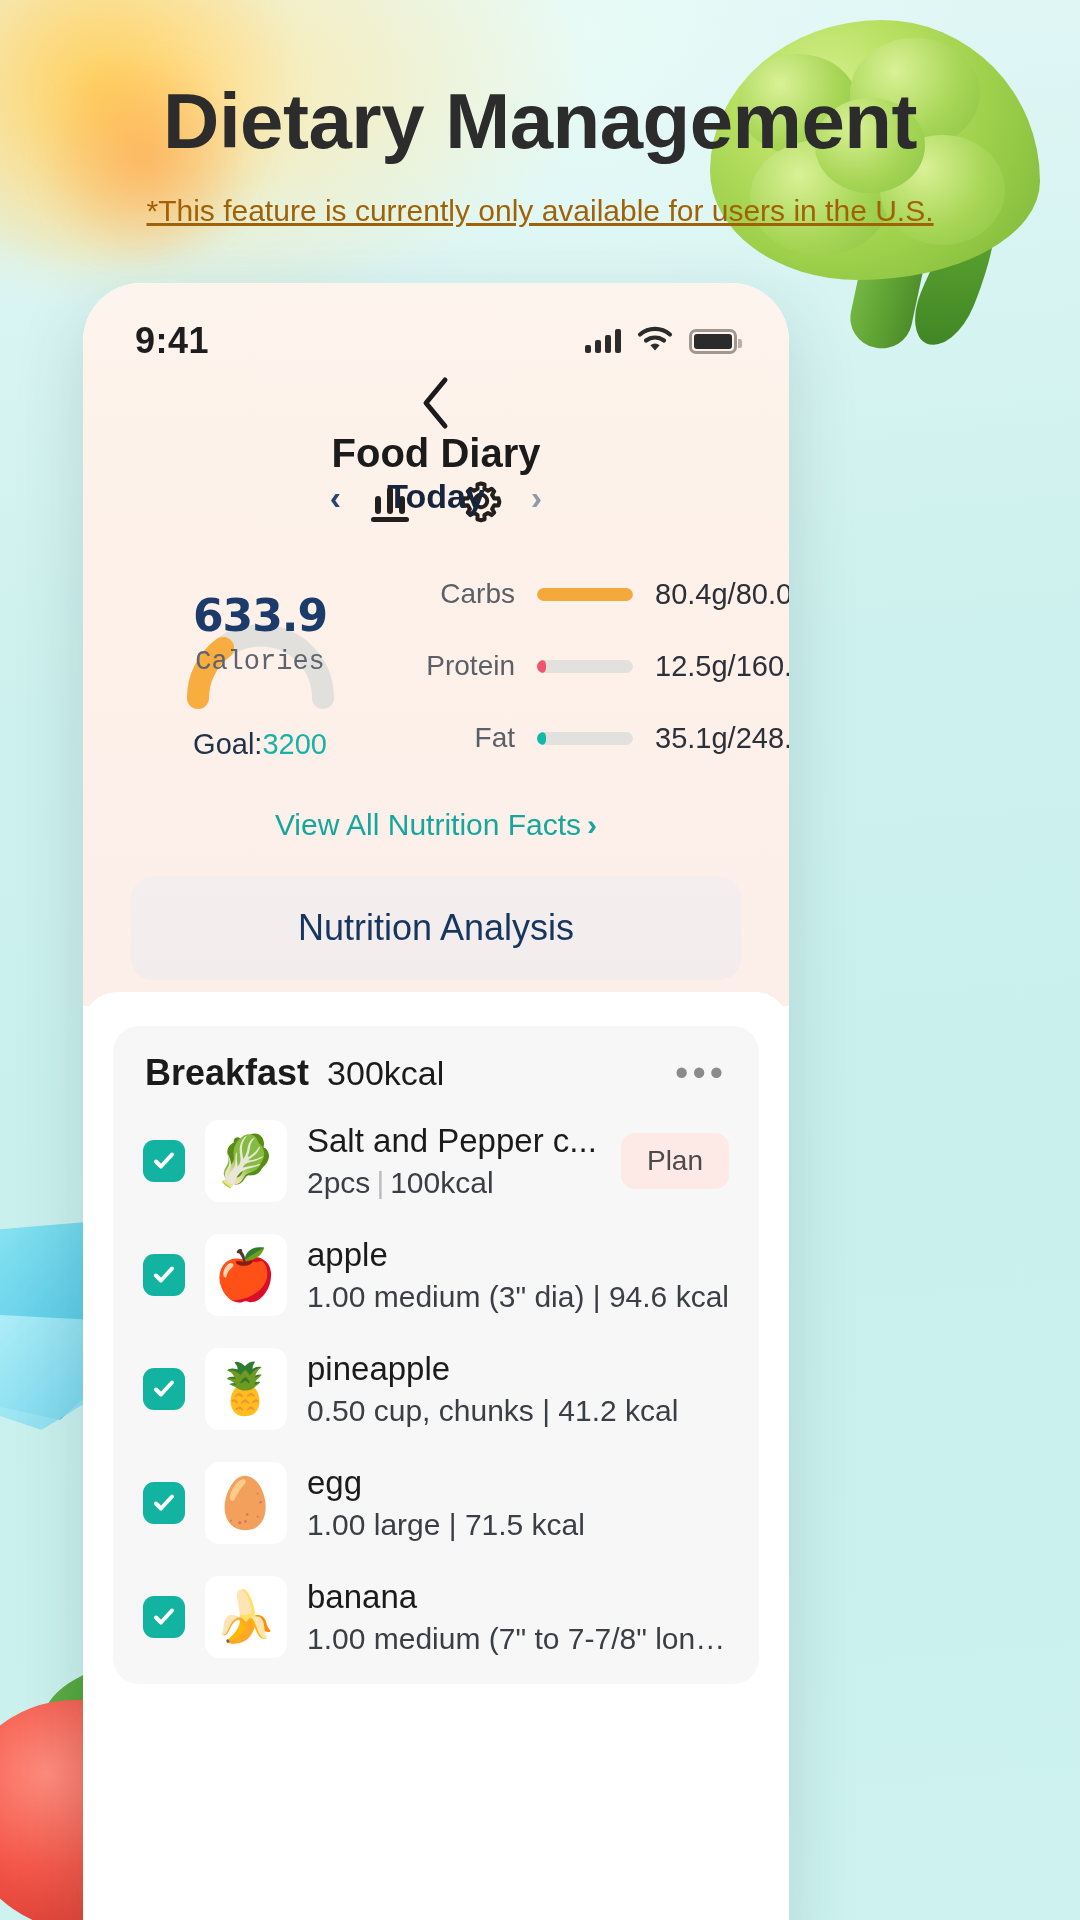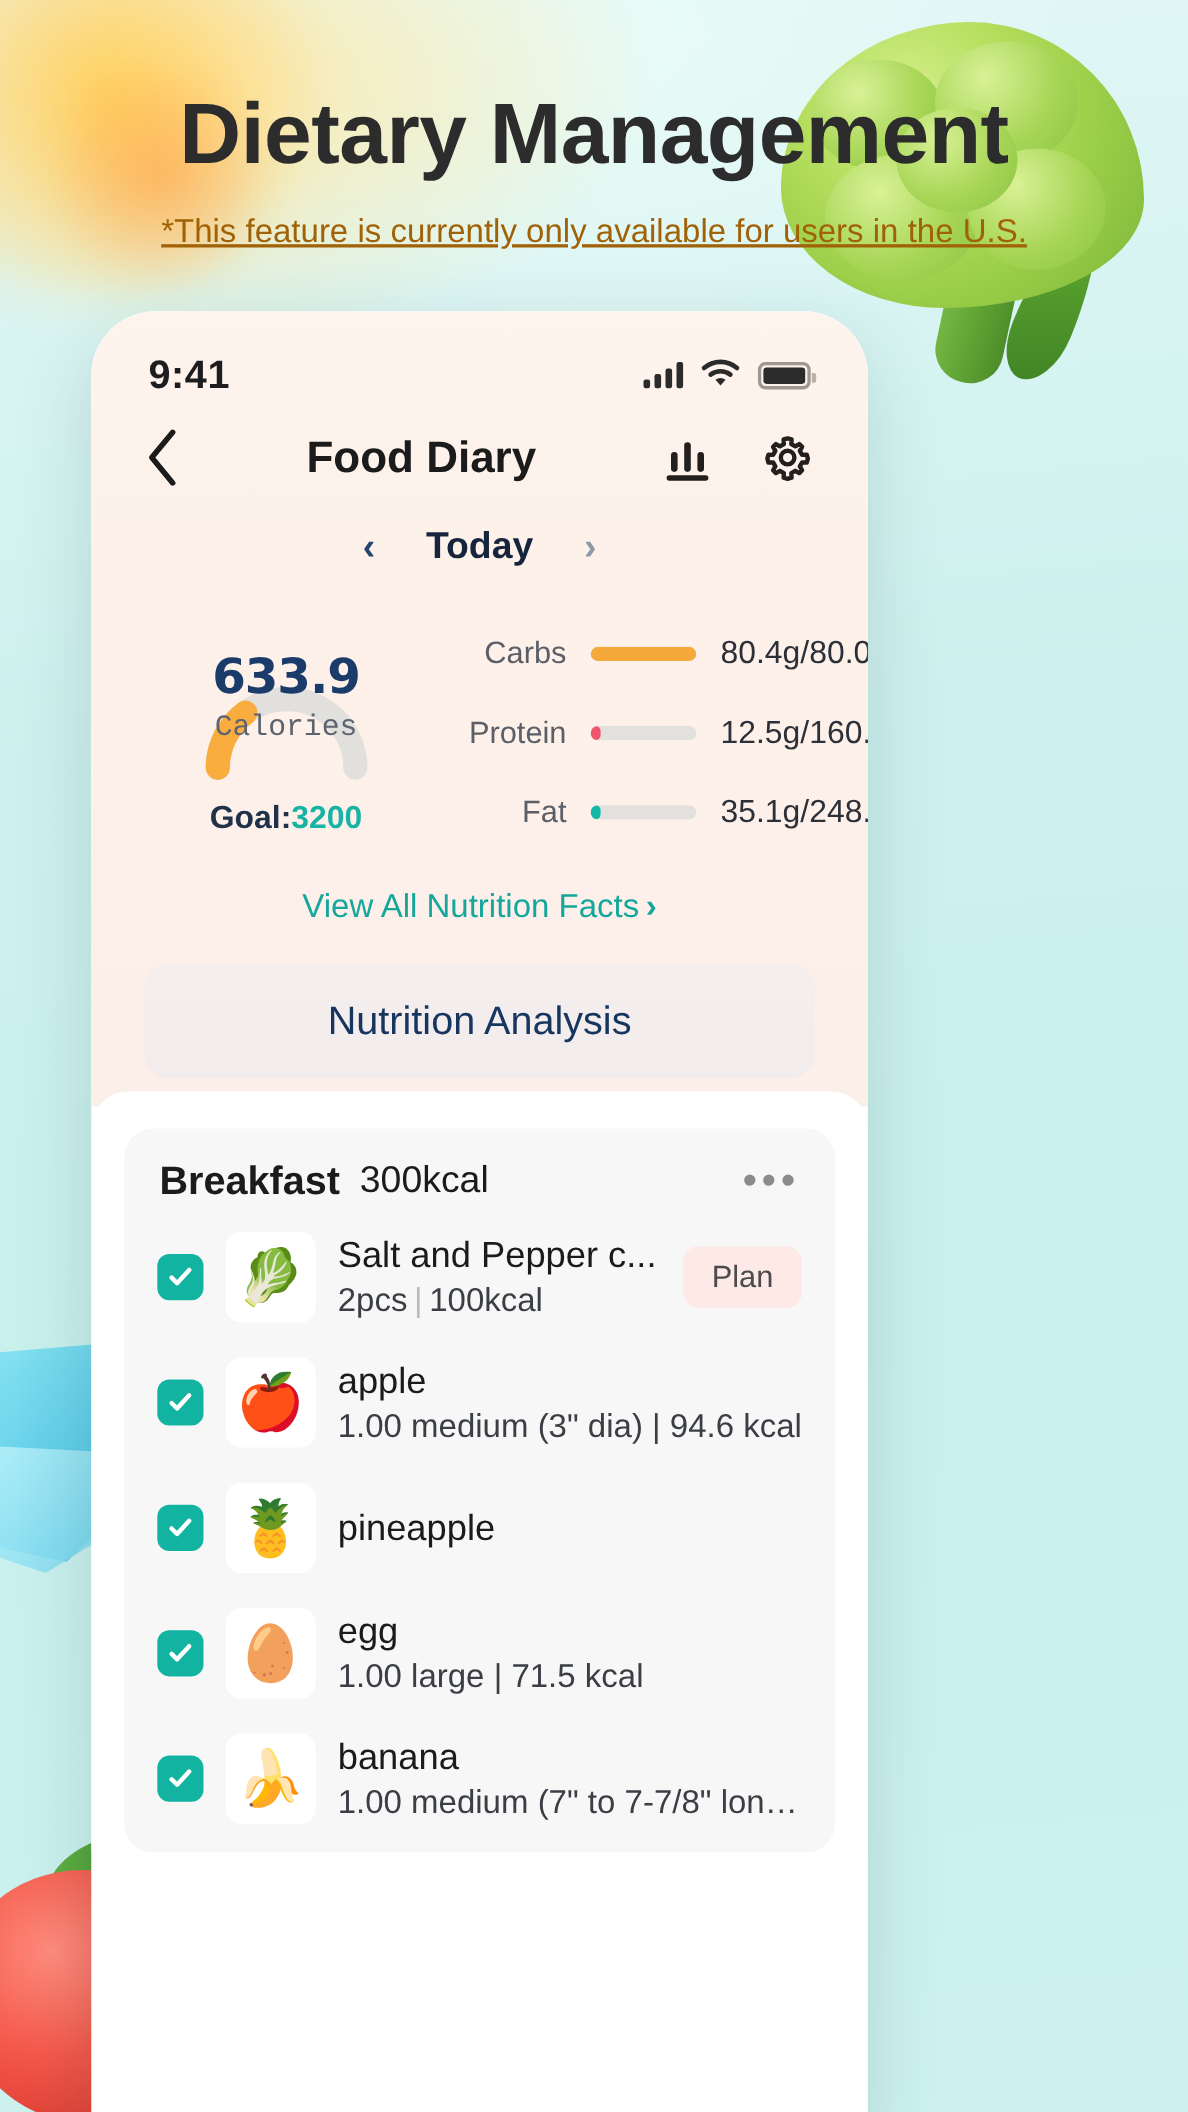--- a/index.html
+++ b/index.html
@@ -152,20 +152,21 @@
     content: ""; position: absolute; right: -8px; top: 7px;
     width: 4px; height: 9px; background: #b8b0a9; border-radius: 0 2px 2px 0;
   }
   .batt i { display: block; width: 100%; height: 100%; background: #2b2b2b; border-radius: 3px; }
 
   
   .navbar {
     display: flex; align-items: center; justify-content: space-between;
     padding: 14px 48px 0 48px;
     height: 96px;
+    flex-direction: column;
   }
   .nav-title { font-size: 40px; font-weight: 600; color: #1b1b1b; }
   .nav-right { display: flex; align-items: center; gap: 42px; }
   .icon-btn { display: flex; align-items: center; justify-content: center; }
 
   
   .dateswitch {
     display: flex; align-items: center; justify-content: center;
     gap: 46px; margin-top: 20px;
   }
@@ -182,21 +183,21 @@
   .ring-col { width: 250px; flex: 0 0 250px; text-align: center; }
   .ring-wrap { position: relative; width: 185px; height: 160px; margin: 0 auto; }
   .ring-center {
     position: absolute; left: 0; right: 0; top: 40px; text-align: center;
   }
   .kcal-num {
     font-size: 44px; font-weight: 800; color: #1b3c6b;
     font-family: "DejaVu Sans", sans-serif; letter-spacing: -1px;
   }
   .kcal-unit { font-size: 27px; color: #5d6470; margin-top: 6px; font-family: Liberation Mono, monospace; }
-  .goal-line { margin-top: 18px; font-size: 29px; font-weight: 700; color: #20324a; }
+  .goal-line { margin-top: 18px; font-size: 29px; font-weight: 400; color: #20324a; }
   .goal-line span.v { color: #19b3a6; }
 
   .macros { flex: 1; padding-top: 8px; }
   .macro-row {
     display: flex; align-items: center; gap: 22px;
     height: 72px;
   }
   .macro-name {
     width: 130px; text-align: right; flex: 0 0 130px;
     font-size: 28px; color: #5a5f68;
@@ -447,20 +448,21 @@
 
       <div class="food-row">
         <div class="check">
           <svg width="26" height="26" viewBox="0 0 26 26">
               <path d="M5 13.5l5 5 11-12" stroke="#fff" stroke-width="4" fill="none" stroke-linecap="round" stroke-linejoin="round"></path>
             </svg>
         </div>
         <div class="thumb">🍍</div>
         <div class="food-text">
           <div class="food-name">pineapple</div>
+          <div class="food-sub">0.50 cup, chunks | 41.2 kcal</div>
         </div>
       </div>
 
       <div class="food-row">
         <div class="check">
           <svg width="26" height="26" viewBox="0 0 26 26">
               <path d="M5 13.5l5 5 11-12" stroke="#fff" stroke-width="4" fill="none" stroke-linecap="round" stroke-linejoin="round"></path>
             </svg>
         </div>
         <div class="thumb">🥚</div>

